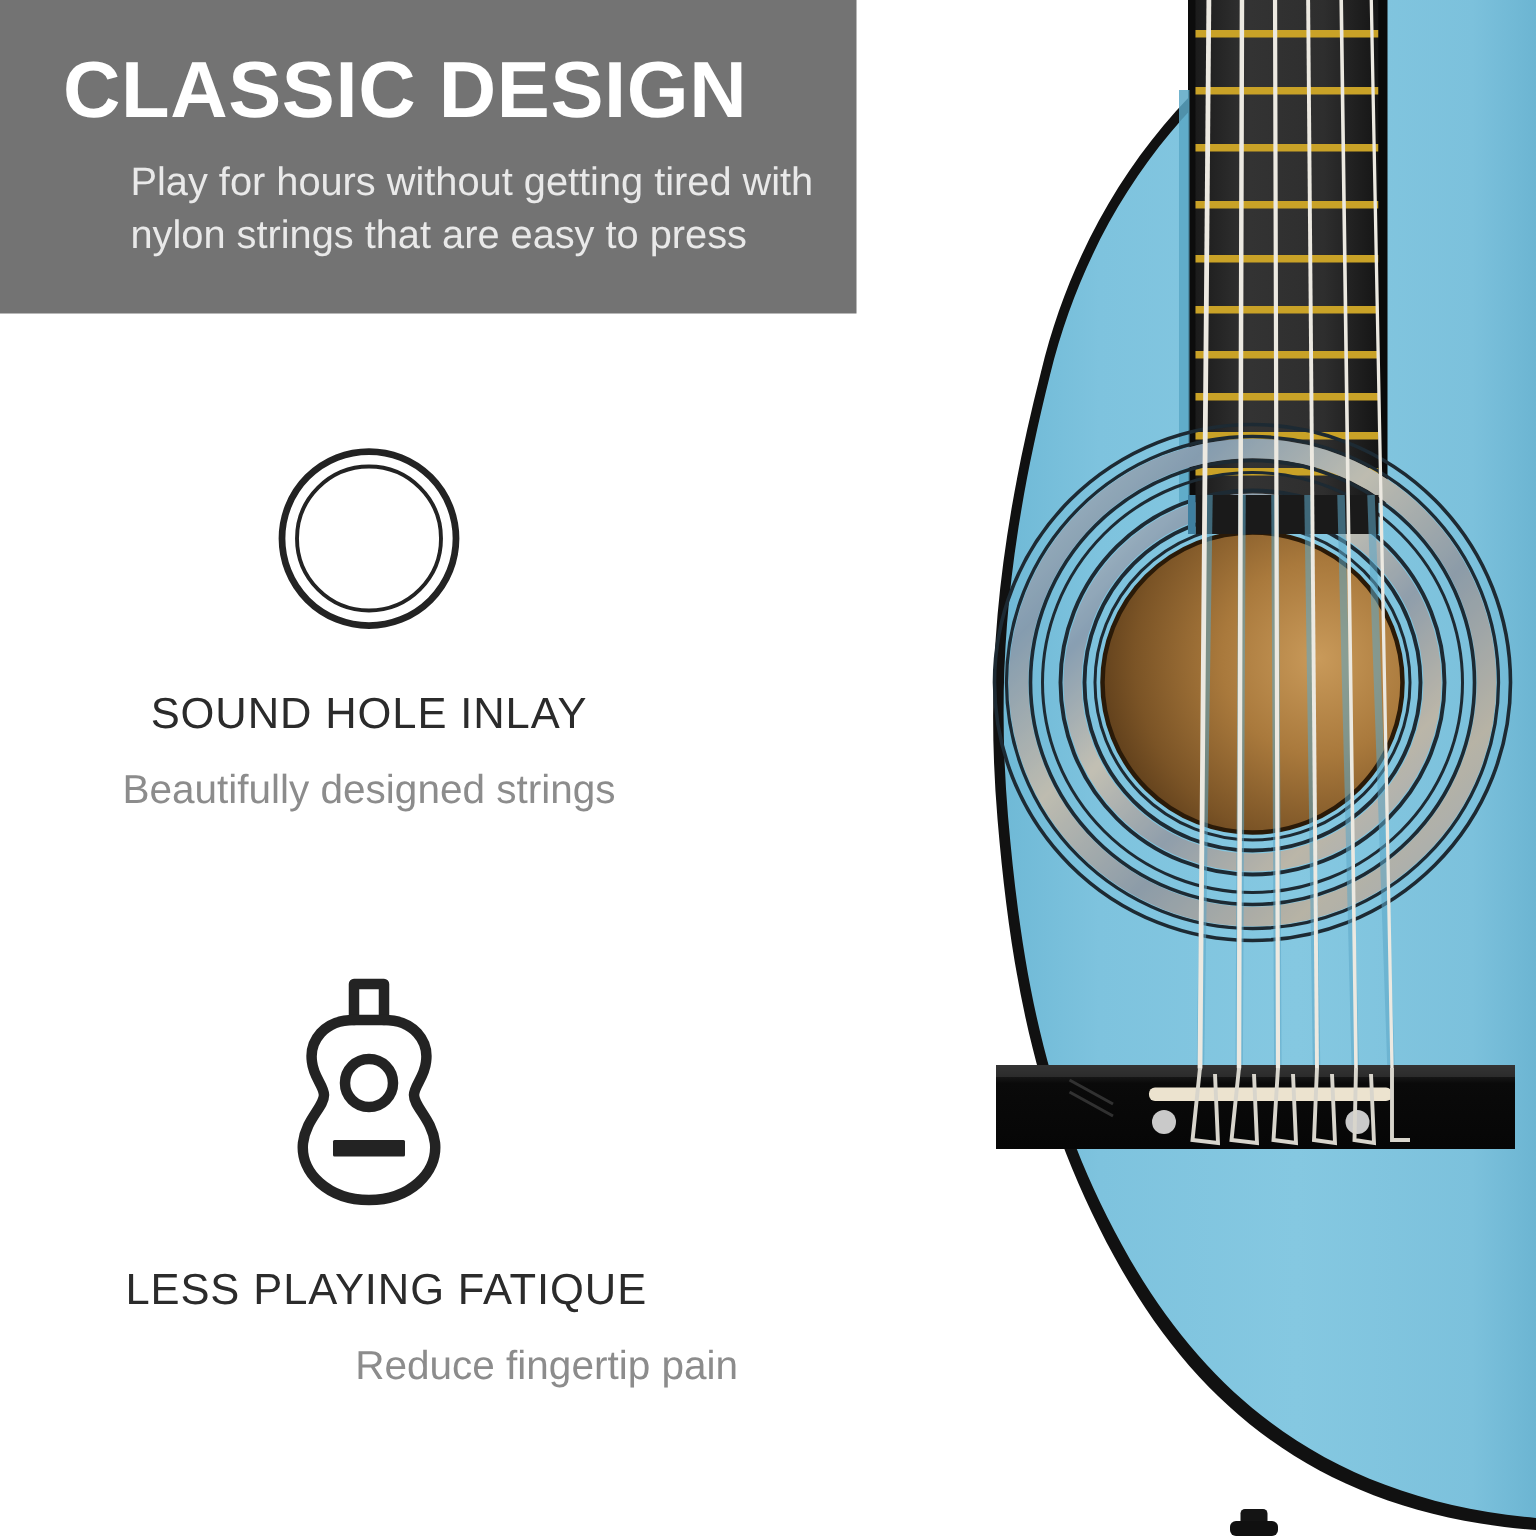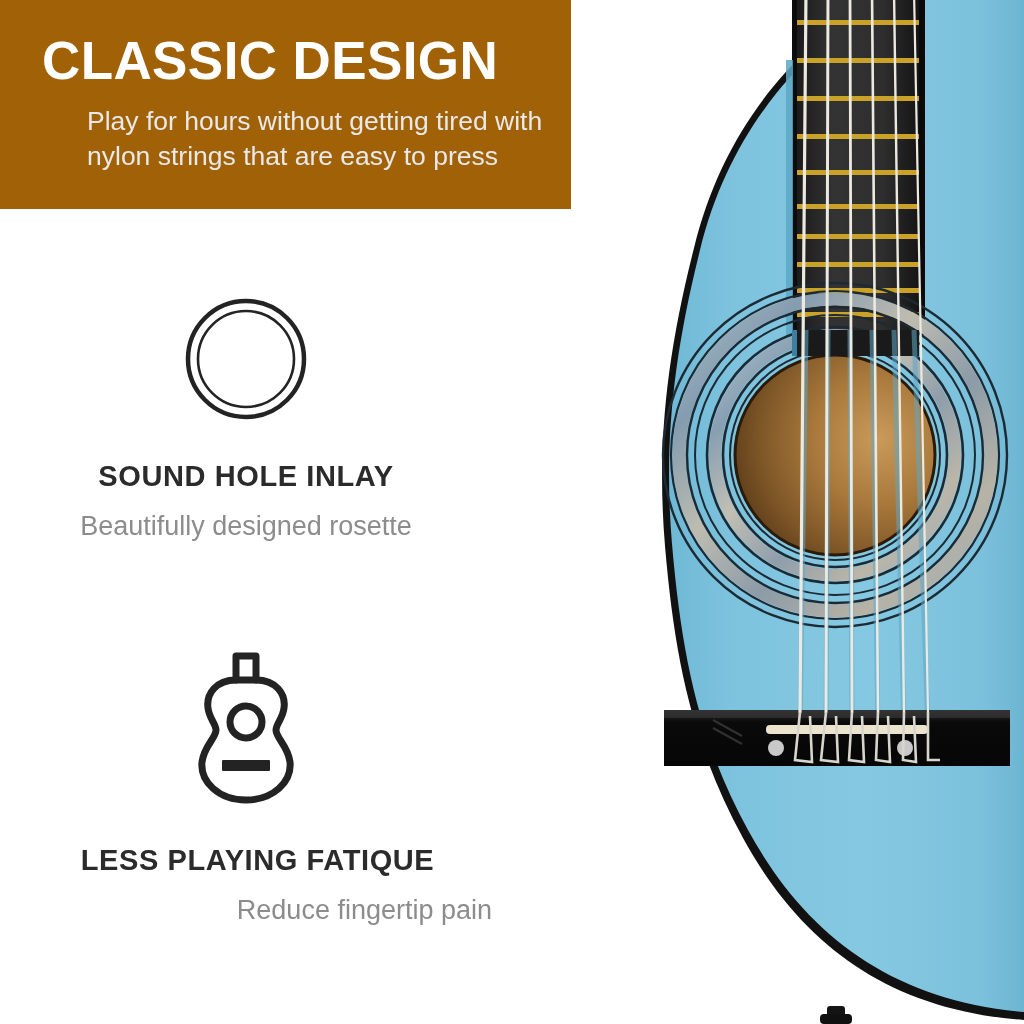--- a/index.html
+++ b/index.html
@@ -15,41 +15,41 @@
   
   .photo { position:absolute; inset:0; overflow:hidden; }
 
   
   .guitar-svg { position:absolute; top:0; left:0; }
 
   
   .banner {
     position:absolute; left:0; top:0;
     width:571px; height:209px;
-    background:#a16207;
+    background:#737373;
     z-index:40;
   }
   .banner-title {
     position:absolute; left:42px; top:32px;
     font-size:53px; line-height:58px;
     font-weight:700; letter-spacing:.4px;
     color:#ffffff; white-space:nowrap;
   }
   .banner-sub {
     position:absolute; left:43px; top:104px;
     width:510px;
     font-size:26.5px; line-height:35px;
     font-weight:300; color:#e9e9e9;margin-left:44px;
   }
 
   
   .feature { position:absolute; width:492px; text-align:center; z-index:30; }
   .feature-icon { display:block; margin:0 auto; }
   .feature-title {
-    font-size:29px; font-weight:700; letter-spacing:.6px;
+    font-size:29px; font-weight:400; letter-spacing:.6px;
     color:#2b2b2b; white-space:nowrap;
   }
   .feature-sub {
     font-size:27px; line-height:36px; font-weight:300;
     color:#8c8c8c;
   }
   #feature-1 { left:0px;  top:296px; }
   #feature-1 .feature-title { margin-top:38px; }
   #feature-1 .feature-sub   { margin-top:15px; }
   #feature-2 { left:0px;  top:650px; }
@@ -224,21 +224,21 @@
     <div class="banner-title">CLASSIC DESIGN</div>
     <div class="banner-sub">Play for hours without getting tired with nylon strings that are easy to press</div>
   </div>
 
   <div class="feature" id="feature-1">
     <svg class="feature-icon" width="126" height="126" viewBox="0 0 126 126">
       <circle cx="63" cy="63" r="58" fill="none" stroke="#232323" stroke-width="4.5"></circle>
       <circle cx="63" cy="63" r="48" fill="none" stroke="#232323" stroke-width="2.6"></circle>
     </svg>
     <div class="feature-title">SOUND HOLE INLAY</div>
-    <div class="feature-sub">Beautifully designed rosette</div>
+    <div class="feature-sub">Beautifully designed strings</div>
   </div>
 
   <div class="feature" id="feature-2">
     <svg class="feature-icon" width="112" height="158" viewBox="0 0 112 158">
       <g fill="none" stroke="#232323" stroke-width="7" stroke-linejoin="round" stroke-linecap="round">
 
         <path d="M 46 30 L 46 6 L 66 6 L 66 30"></path>
 
         <path d="M 46 30
                  C 26 30 16 44 18 58

